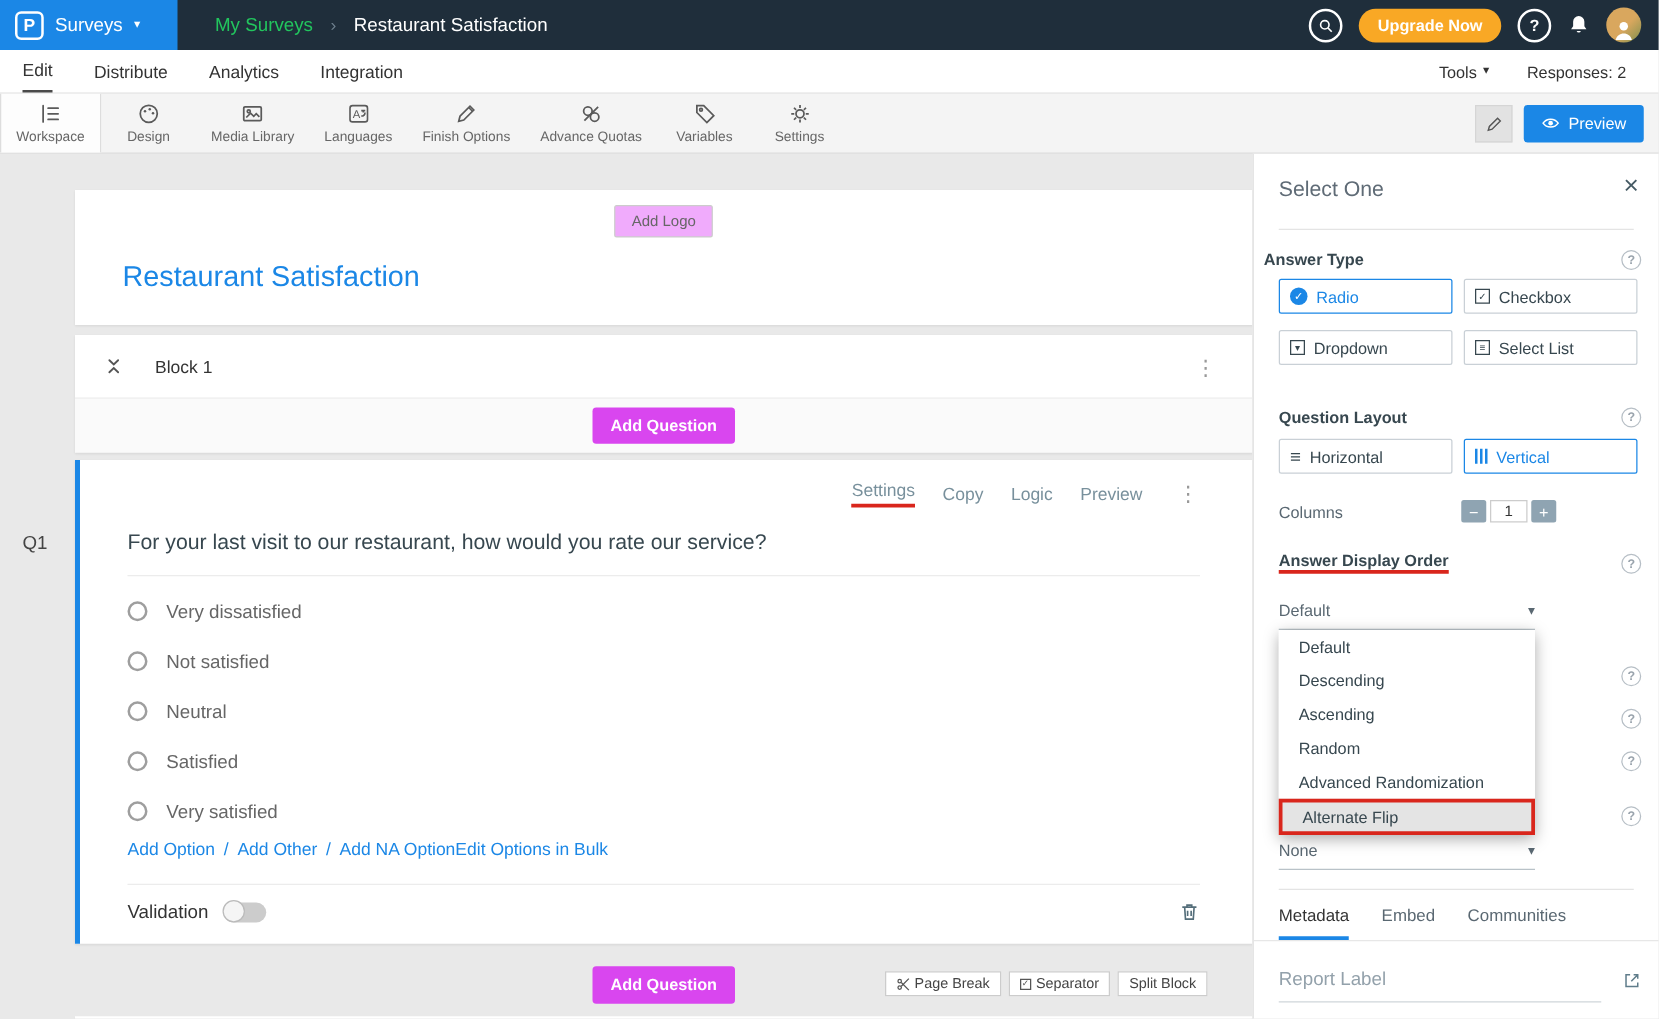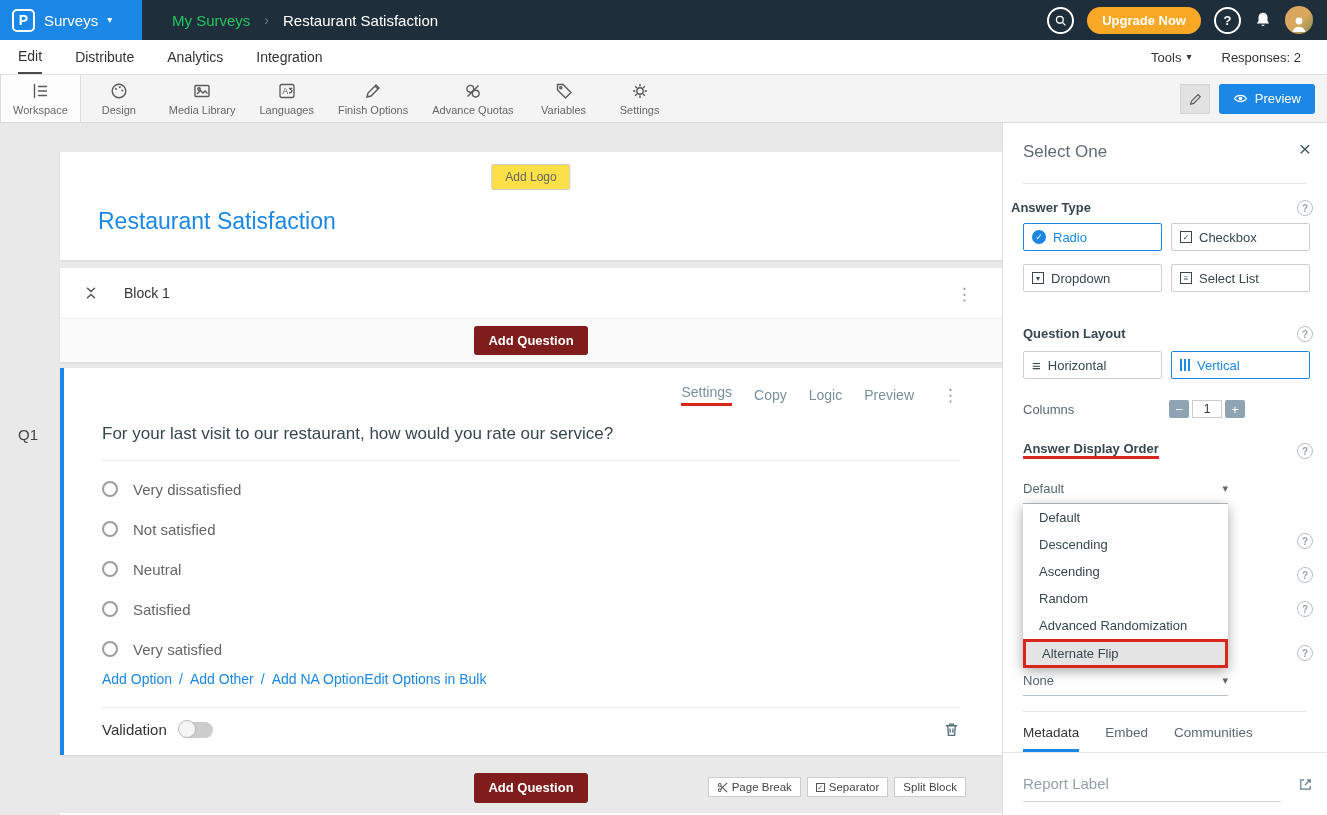--- a/index.html
+++ b/index.html
@@ -41,29 +41,29 @@
   .url-edit{width:30px;height:30px;background:#e2e2e2;border:1px solid #d5d5d5;margin-left:-1px;display:flex;align-items:center;justify-content:center}
   .preview-btn{height:30px;background:#1b87e6;color:#fff;font-size:13px;display:flex;align-items:center;gap:7px;padding:0 14px;border-radius:3px}
 
   
   .content{display:flex;height:692px}
   .main{flex:1;position:relative;overflow:hidden}
   .q1-label{position:absolute;left:18px;top:303px;font-size:15px;color:#444}
   .col{margin-left:60px;width:942px}
   .card{background:#fff;box-shadow:0 1px 2px rgba(0,0,0,.08)}
   .header-card{margin-top:29px;height:108px;position:relative}
-  .add-logo{position:absolute;top:12px;left:50%;transform:translateX(-50%);background:#fde047;border:1px solid #ccc;font-size:12px;color:#666;padding:5px 13px;border-radius:2px}
+  .add-logo{position:absolute;top:12px;left:50%;transform:translateX(-50%);background:#f0abfc;border:1px solid #ccc;font-size:12px;color:#666;padding:5px 13px;border-radius:2px}
   .survey-title{position:absolute;left:38px;top:56px;font-size:23px;color:#1b87e6;font-weight:normal}
   .block-card{margin-top:8px}
   .block-head{height:50px;display:flex;align-items:center;padding:0 24px;position:relative}
   .block-title{margin-left:26px;font-size:14px;color:#333}
   .dots{color:#999;font-size:17px;letter-spacing:1px}
   .block-dots{position:absolute;right:28px;top:16px}
   .addq-strip{height:44px;background:#fafafa;border-top:1px solid #eee;display:flex;align-items:center;justify-content:center}
-  .addq-btn{background:#7f1d1d;color:#fff;font-size:13px;font-weight:bold;padding:7px 14px;border-radius:3px}
+  .addq-btn{background:#d946ef;color:#fff;font-size:13px;font-weight:bold;padding:7px 14px;border-radius:3px}
 
   .question-card{margin-top:6px;border-left:4px solid #1b87e6;padding:0 42px 0 38px}
   .q-actions{display:flex;justify-content:flex-end;align-items:center;gap:22px;padding-top:16px;font-size:14px;color:#78909c}
   .q-action.settings{border-bottom:3px solid #d9261c;padding-bottom:3px}
   .q-dots{margin-left:6px}
   .q-text{margin-top:18px;font-size:17px;color:#37474f;font-weight:normal}
   .q-div{border-top:1px solid #ececec;margin-top:16px}
   .opts{margin-top:8px}
   .opt{height:40px;display:flex;align-items:center;gap:15px}
   .radio{width:16px;height:16px;border:2px solid #9e9e9e;border-radius:50%}

